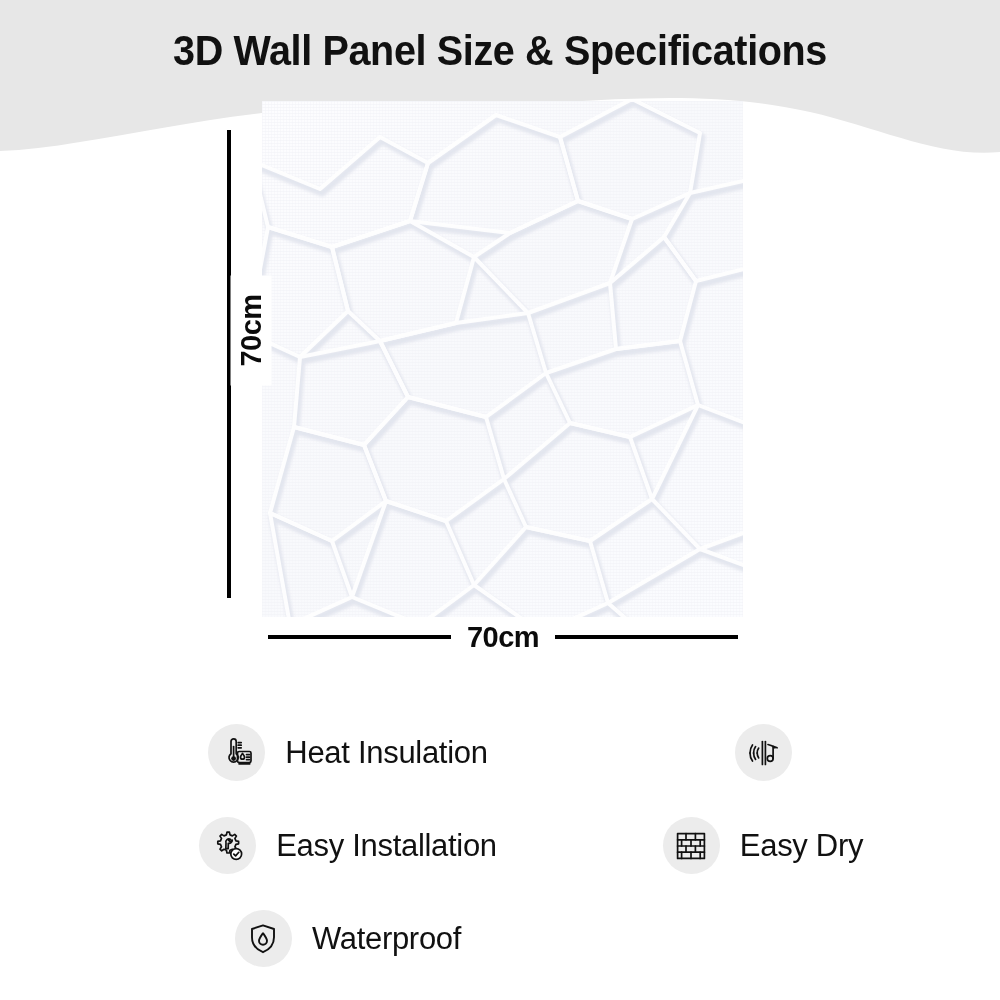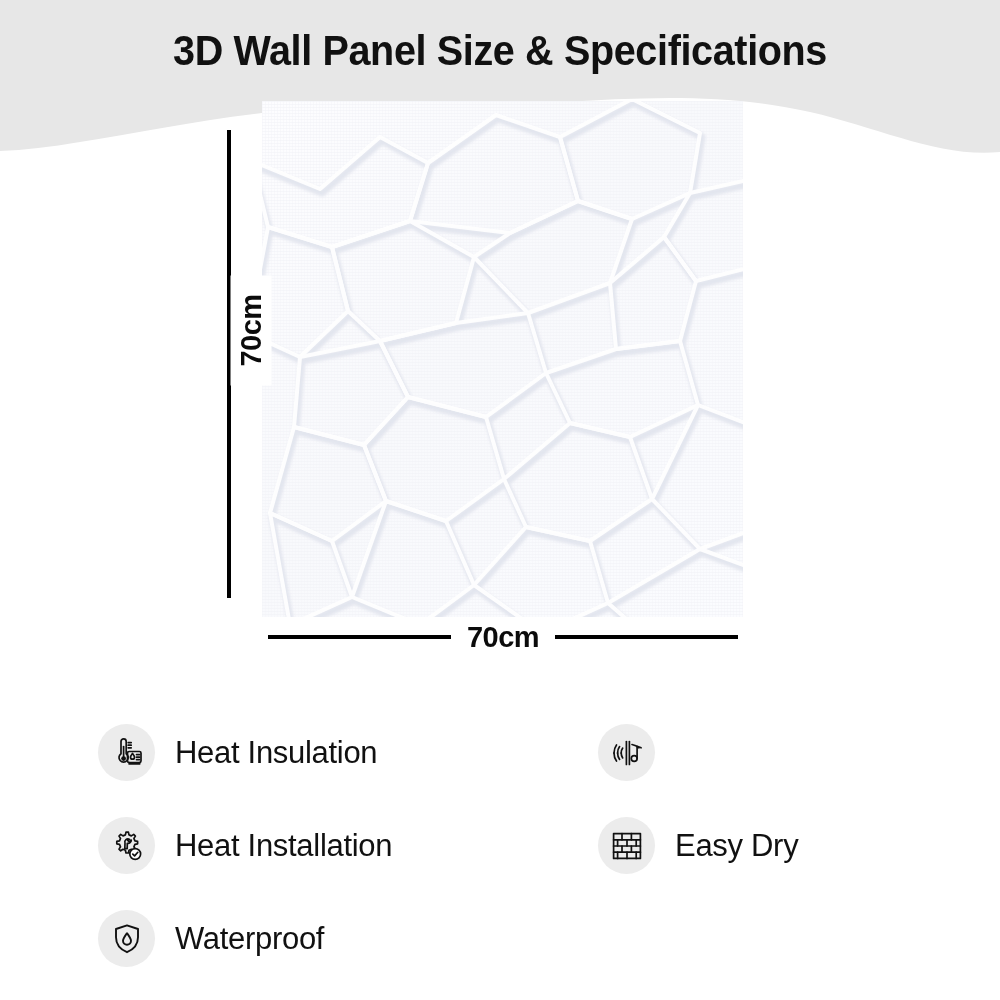--- a/index.html
+++ b/index.html
@@ -111,20 +111,21 @@
     width: 830px;
     display: grid;
     grid-template-columns: 500px 330px;
     grid-auto-rows: 93px;
     align-items: center;
   }
   .feature {
     display: flex;
     align-items: center;
     gap: 20px;
+    justify-content: center;
   }
   .feature-icon {
     flex: 0 0 auto;
     width: 57px;
     height: 57px;
     border-radius: 50%;
     background: #ececec;
     display: flex;
     align-items: center;
     justify-content: center;
@@ -262,21 +263,21 @@
 
   <div class="feature">
     <span class="feature-icon">
       <svg width="34" height="34" viewBox="0 0 34 34" fill="none" stroke="#111111" stroke-width="1.7" stroke-linecap="round" stroke-linejoin="round">
         <path d="M16 3.2h2.4l.6 2.7 2.4 1 2.3-1.5 1.7 1.7-1.5 2.3 1 2.4 2.7.6v2.4l-2.7.6-1 2.4 1.5 2.3-1.7 1.7-2.3-1.5-2.4 1-.6 2.7H16l-.6-2.7-2.4-1-2.3 1.5-1.7-1.7 1.5-2.3-1-2.4-2.7-.6v-2.4l2.7-.6 1-2.4-1.5-2.3 1.7-1.7 2.3 1.5 2.4-1z"></path>
         <path d="M19.6 10.4a3.2 3.2 0 0 0-4.6 3.9l-.2 5.4h2.4l.1-5.4a3.2 3.2 0 0 0 4-3.2l-1.9 1.9-1.7-1.7z"></path>
         <circle cx="25.2" cy="25" r="5.4" fill="#ffffff"></circle>
         <path d="M22.8 25.1l1.8 1.8 3.2-3.6"></path>
       </svg>
     </span>
-    <span class="feature-label">Heat Installation</span>
+    <span class="feature-label">Easy Installation</span>
   </div>
 
 
   <div class="feature">
     <span class="feature-icon">
       <svg width="34" height="34" viewBox="0 0 34 34" fill="none" stroke="#111111" stroke-width="1.7" stroke-linecap="round" stroke-linejoin="round">
         <rect x="3.6" y="4.6" width="26.8" height="24.8"></rect>
         <path d="M3.6 10.8h26.8M3.6 17h26.8M3.6 23.2h26.8"></path>
         <path d="M12 4.6v6.2M21.4 4.6v6.2"></path>
         <path d="M7.6 10.8V17M17 10.8V17M26.2 10.8V17"></path>

